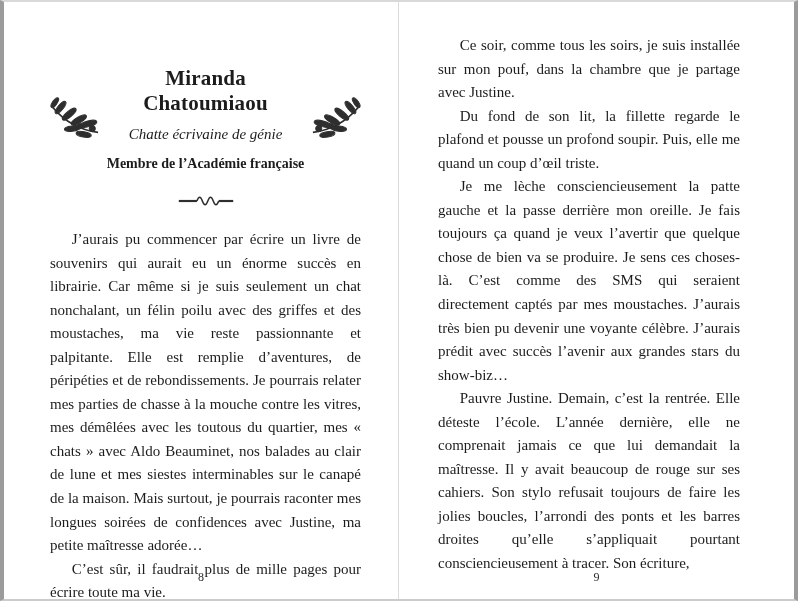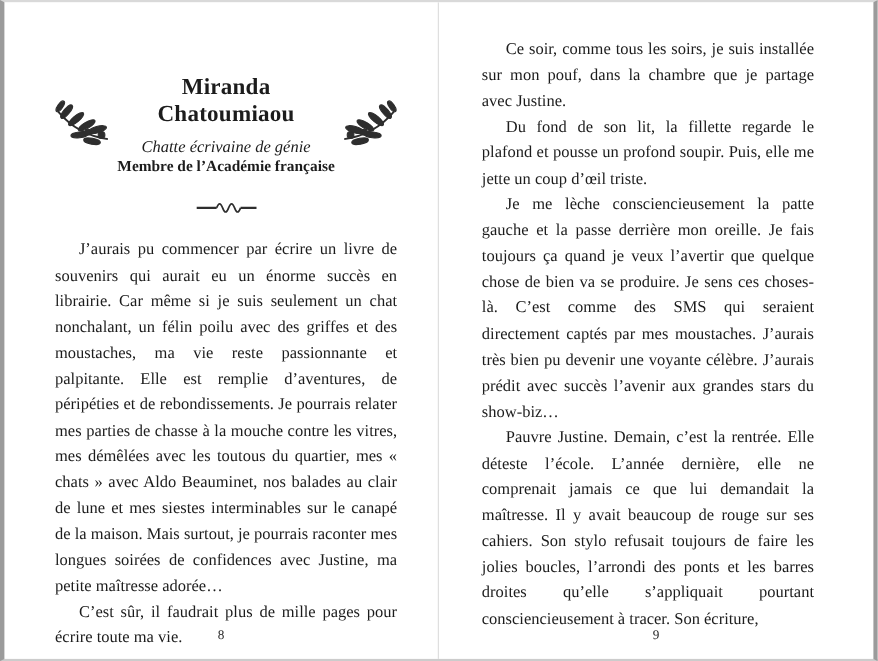--- a/index.html
+++ b/index.html
@@ -51,21 +51,21 @@
     font-size: 21px;
     font-weight: 700;
     letter-spacing: 0.2px;
   }
   .subtitle {
     margin-top: 10px;
     font-style: italic;
     font-size: 15px;
   }
   .membership {
-    margin-top: 1px;
+    margin-top: 13px;
     font-weight: 700;
     font-size: 14px;
   }
   .laurel { flex: 0 0 auto; display: inline-block; line-height: 0; }
   .laurel.flip { transform: scaleX(-1); }
   .divider {
     text-align: center;
     margin: 22px 0 20px;
     line-height: 0;
   }
@@ -149,20 +149,20 @@
     </div>
 
     <p class="body-par">J’aurais pu commencer par écrire un livre de souvenirs qui aurait eu un énorme succès en librairie. Car même si je suis seulement un chat nonchalant, un félin poilu avec des griffes et des moustaches, ma vie reste passionnante et palpitante. Elle est remplie d’aventures, de péripéties et de rebondissements. Je pourrais relater mes parties de chasse à la mouche contre les vitres, mes démêlées avec les toutous du quartier, mes « chats » avec Aldo Beauminet, nos balades au clair de lune et mes siestes interminables sur le canapé de la maison. Mais surtout, je pourrais raconter mes longues soirées de confidences avec Justine, ma petite maîtresse adorée…</p>
     <p class="body-par">C’est sûr, il faudrait plus de mille pages pour écrire toute ma vie.</p>
 
     <div class="page-number">8</div>
   </div>
 
   <div class="page right">
     <p class="body-par">Ce soir, comme tous les soirs, je suis installée sur mon pouf, dans la chambre que je partage avec Justine.</p>
-    <p class="body-par">Du fond de son lit, la fillette regarde le plafond et pousse un profond soupir. Puis, elle me jette un coup d’œil triste.</p>
+    <p class="body-par">Du fond de son lit, la fillette regarde le plafond et pousse un profond soupir. Puis, elle me quand un coup d’œil triste.</p>
     <p class="body-par">Je me lèche consciencieusement la patte gauche et la passe derrière mon oreille. Je fais toujours ça quand je veux l’avertir que quelque chose de bien va se produire. Je sens ces choses-là. C’est comme des SMS qui seraient directement captés par mes moustaches. J’aurais très bien pu devenir une voyante célèbre. J’aurais prédit avec succès l’avenir aux grandes stars du show-biz…</p>
     <p class="body-par">Pauvre Justine. Demain, c’est la rentrée. Elle déteste l’école. L’année dernière, elle ne comprenait jamais ce que lui demandait la maîtresse. Il y avait beaucoup de rouge sur ses cahiers. Son stylo refusait toujours de faire les jolies boucles, l’arrondi des ponts et les barres droites qu’elle s’appliquait pourtant consciencieusement à tracer. Son écriture,</p>
 
     <div class="page-number">9</div>
   </div>
 
 </div>
 
 </body></html>

